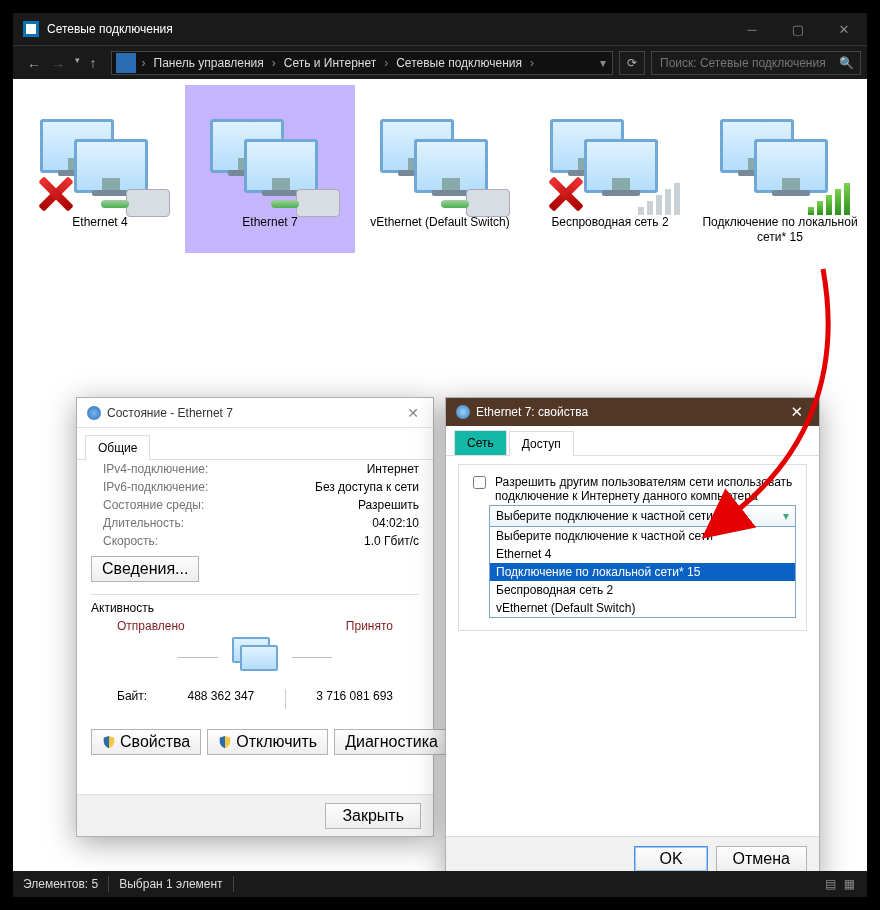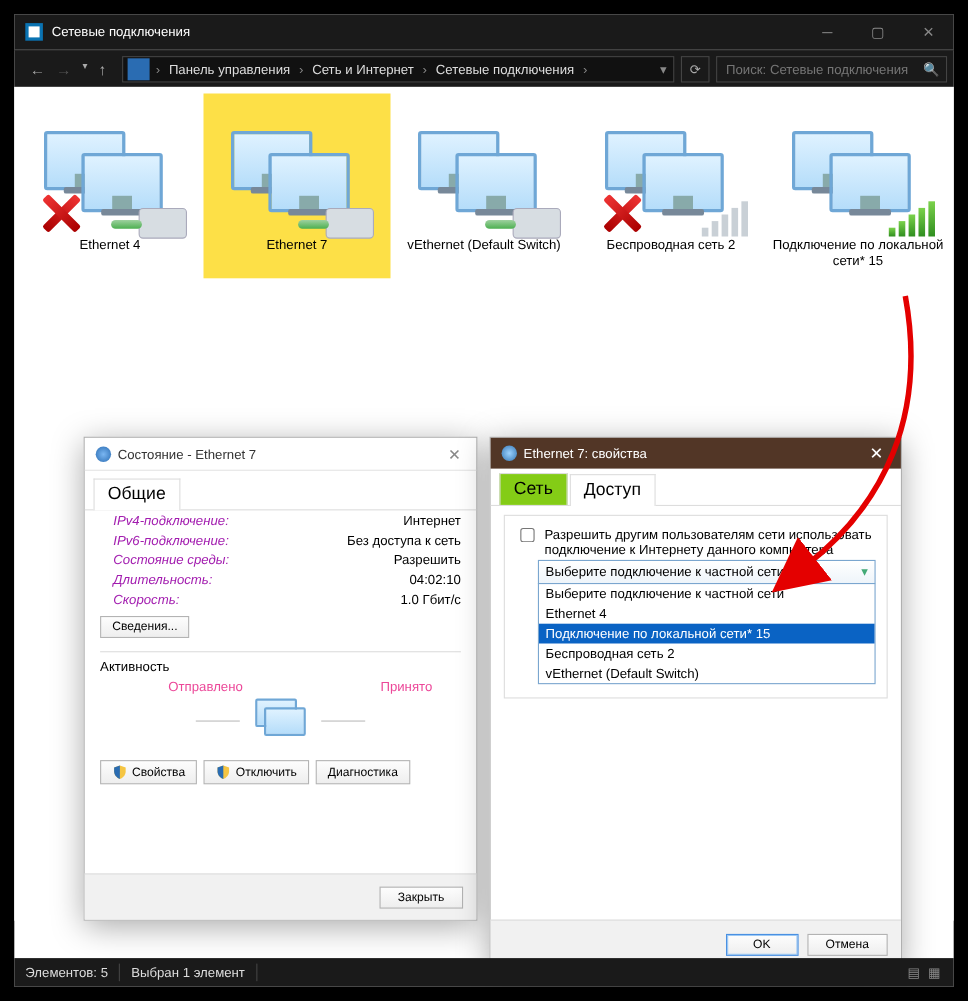--- a/index.html
+++ b/index.html
@@ -22,21 +22,21 @@
   .searchbox { width:210px; height:24px; border:1px solid #444; background:#1a1a1a; display:flex; align-items:center; padding:0 6px; color:#777; font-size:12px; }
   .searchbox input { flex:1; background:transparent; border:none; outline:none; color:#777; font-size:12px; }
   .toolbar { height:34px; background:#fff; border-bottom:1px solid #e1e1e1; display:flex; align-items:center; padding:0 10px; font-size:12px; color:#1a6dd6; }
   .toolbar .titem { padding:0 10px; display:flex; align-items:center; gap:4px; }
   .toolbar .chev { font-size:8px; color:#666; }
   .toolbar-right { margin-left:auto; display:flex; gap:18px; align-items:center; color:#555; }
   .help-ico { width:16px; height:16px; border-radius:50%; background:#2a8be0; color:#fff; display:flex; align-items:center; justify-content:center; font-size:11px; font-weight:bold;}
   .content { position:relative; height:calc(100% - 32px - 34px - 34px - 26px); background:#fff; }
   .items-row { display:flex; gap:0px; padding:6px 2px; }
   .net-item { width:170px; text-align:center; font-size:12px; color:#000; padding:4px 2px 8px; }
-  .net-item.selected { background:#fde047; }
+  .net-item.selected { background:#c4b5fd; }
   .thumb { height:120px; display:flex; align-items:flex-end; justify-content:center; position:relative; }
   .monitors { position:relative; width:120px; height:90px; }
   .mon { position:absolute; width:74px; height:54px; border:3px solid #6fa7d6; background:linear-gradient(#dff2ff,#b5ddfa); border-radius:3px; }
   .mon.back { left:0; top:0; }
   .mon.front { left:34px; top:20px; }
   .stand { position:absolute; width:18px; height:14px; background:#8aa; bottom:-2px; left:50%; transform:translateX(-50%); }
   .stand::after{content:"";position:absolute;left:-10px;bottom:-4px;width:38px;height:6px;background:#789;border-radius:2px;}
   .redx { position:absolute; left:-6px; bottom:-6px; width:42px; height:42px; }
   .redx::before,.redx::after{content:"";position:absolute;left:18px;top:0;width:8px;height:42px;background:linear-gradient(#e33,#a00);border-radius:2px;}
   .redx::before{transform:rotate(45deg);} .redx::after{transform:rotate(-45deg);}
@@ -47,34 +47,34 @@
   .bars.muted span { background:#c9d0d6; }
   .item-label { margin-top:6px; line-height:1.25; }
 
   
   .dialog { position:absolute; background:#fff; border:1px solid #b0b0b0; box-shadow:0 6px 28px rgba(0,0,0,.35); font-size:12px; }
   .status-dlg { left:63px; top:318px; width:358px; height:440px; }
   .dlg-title { height:30px; display:flex; align-items:center; padding:10px 10px; border-bottom:1px solid #e4e4e4; color:#333; }
   .dlg-title .tiny-ico { width:14px; height:14px; background:radial-gradient(#7ab6f2,#2a6cb2); border-radius:50%; margin-right:6px;}
   .dlg-close { margin-left:auto; color:#888; font-size:14px; padding:4px;}
   .tabs { display:flex; padding:6px 8px 0; border-bottom:1px solid #ddd; }
-  .tab { padding:5px 12px; border:1px solid #ddd; border-bottom:none; background:#fff; font-size:16px; margin-right:2px; }
+  .tab { padding:5px 12px; border:1px solid #ddd; border-bottom:none; background:#fff; font-size:12px; margin-right:2px; }
   .tab.active { position:relative; top:1px; background:#fff; }
   .section-label { padding:10px 14px 4px; color:#000; }
   .kv { display:flex; justify-content:space-between; padding:2px 14px 2px 26px; color:#000; }
-  .kv .k { color:#a21caf;font-style:italic; }
-  .btn { background:linear-gradient(#fdfdfd,#eee); border:1px solid #b3b3b3; padding:3px 10px; font-size:11px; display:inline-flex; align-items:center; gap:4px; }
+  .kv .k { color:#737373; }
+  .btn { background:linear-gradient(#fdfdfd,#eee); border:1px solid #b3b3b3; padding:3px 10px; font-size:16px; display:inline-flex; align-items:center; gap:4px; }
   .btn-row { padding:6px 14px; }
   .activity-sep { margin:6px 14px; border-top:1px solid #ddd; }
   .activity-pic { display:flex; align-items:center; justify-content:center; gap:14px; padding:4px 14px; color:#555; }
   .mini-mon { width:46px; height:40px; position:relative; }
   .mini-mon .m { position:absolute; width:38px; height:26px; border:2px solid #6fa7d6; background:linear-gradient(#dff2ff,#b5ddfa); border-radius:2px; }
   .mini-mon .m.front{left:8px;top:8px;} .mini-mon .m.back{left:0;top:0;}
   .thin-line { flex:1; height:1px; background:#bbb; max-width:40px; }
-  .act-head { display:flex; justify-content:space-between; padding:0 40px; color:#ec4899;margin-left:36px;}
+  .act-head { display:flex; justify-content:space-between; padding:0 40px; color:#7f1d1d;}
   .bytes-row { display:flex; justify-content:space-between; padding:8px 40px; color:#000;}
   .bytes-row .sep { width:1px; height:20px; background:#ccc; }
   .statusbtns { display:flex; gap:6px; padding:12px 14px; }
   .shield { width:14px; height:14px; display:inline-block; }
   .shield svg { width:14px; height:14px; }
   .dlg-footer { position:absolute; bottom:0; right:0; left:0; height:42px; background:#f1f1f1; border-top:1px solid #ddd; display:flex; align-items:center; justify-content:flex-end; padding:0 12px; }
 
   
   .props-dlg { left:432px; top:318px; width:375px; height:484px; }
   .props-title { height:28px; background:#523626; color:#fff; display:flex; align-items:center; padding:0 10px; font-size:12px; }
@@ -239,21 +239,21 @@
       </div>
       <div class="tabs">
           <div class="tab active">Общие</div>
         </div>
       <div class="kv">
           <span class="k">IPv4-подключение:</span>
           <span>Интернет</span>
         </div>
       <div class="kv">
           <span class="k">IPv6-подключение:</span>
-          <span>Без доступа к сеть</span>
+          <span>Без доступа к сети</span>
         </div>
       <div class="kv">
           <span class="k">Состояние среды:</span>
           <span>Разрешить</span>
         </div>
       <div class="kv">
           <span class="k">Длительность:</span>
           <span>04:02:10</span>
         </div>
       <div class="kv">
@@ -267,20 +267,26 @@
           <span>Отправлено</span>
           <span>Принято</span>
         </div>
       <div class="activity-pic">
         <div class="thin-line"></div>
         <div class="mini-mon">
             <div class="m back"></div>
             <div class="m front"></div>
           </div>
         <div class="thin-line"></div>
+      </div>
+      <div class="bytes-row">
+        <span style="min-width:40px">Байт:</span>
+        <span>488 362 347</span>
+        <div class="sep"></div>
+        <span>3 716 081 693</span>
       </div>
       <div class="statusbtns">
         <button class="btn">
             <span class="shield"><svg viewBox="0 0 16 16">
                 <path fill="#f5c542" d="M8 1l6 2v4c0 4-3 7-6 8C5 14 2 11 2 7V3z"></path>
                 <path fill="#2a6cb2" d="M8 1v14C5 14 2 11 2 7V3z"></path>
               </svg></span>
             <span>Свойства</span>
           </button>
         <button class="btn">
@@ -297,21 +303,21 @@
         </div>
     </div>
 
     <div class="dialog props-dlg">
       <div class="props-title">
         <span class="tiny-ico"></span>
         <span>Ethernet 7: свойства</span>
         <span class="props-close">✕</span>
       </div>
       <div class="tabs" style="padding-top:4px">
-        <div class="tab" style="background:#84cc16">Сеть</div>
+        <div class="tab" style="background:#14b8a6">Сеть</div>
         <div class="tab active">Доступ</div>
       </div>
       <div class="gbox">
         <label class="chk">
           <input type="checkbox" style="">
           <span>Разрешить другим пользователям сети использовать подключение к Интернету данного компьютера</span>
         </label>
         <div style="padding:0 0 0 20px">
           <div class="selectbox">
             <span>Выберите подключение к частной сети</span>

